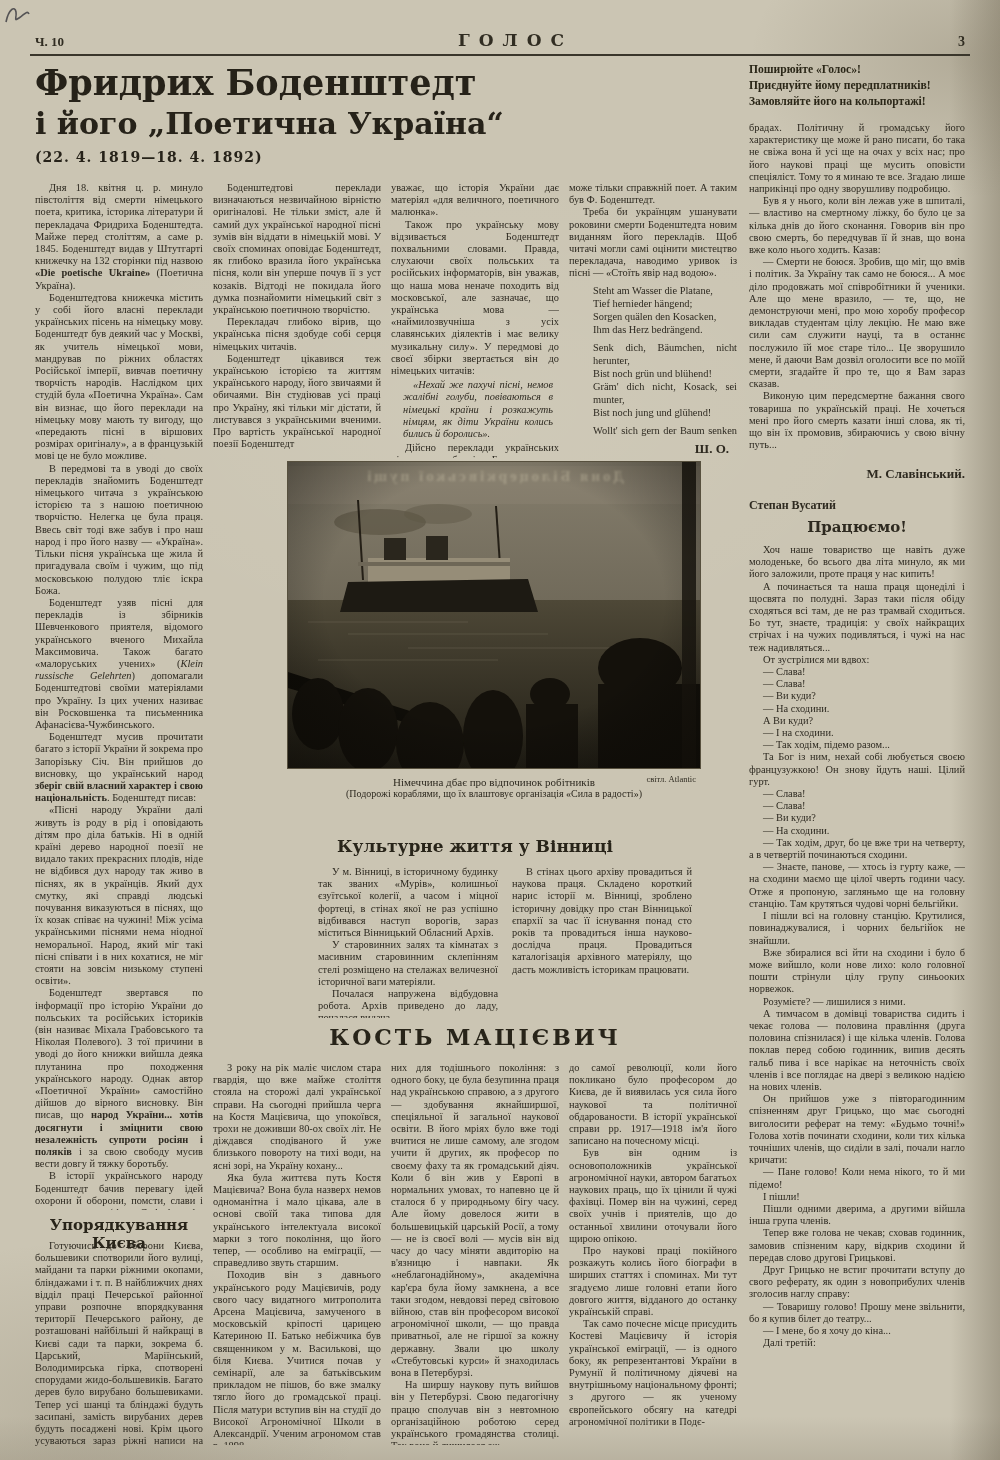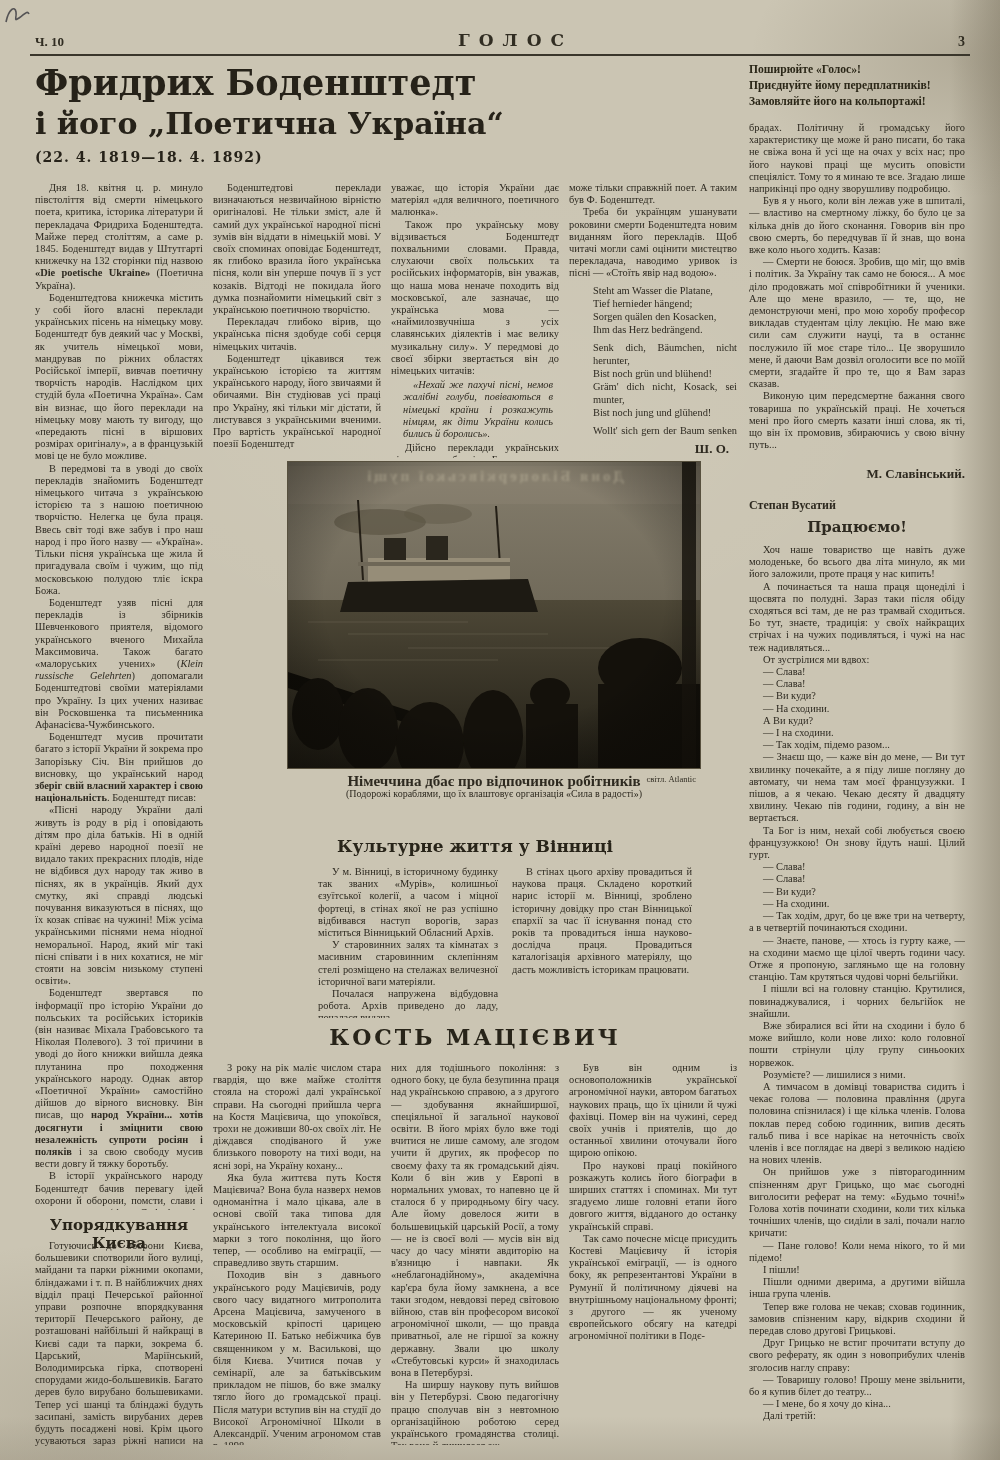--- a/index.html
+++ b/index.html
@@ -40,21 +40,21 @@
   .body p.poem{ text-indent:0; padding-left:24px; white-space:pre-line; margin:4px 0 5px; line-height:13px; }
   .sig{ font-weight:bold; text-align:right; font-size:13px; }
 
   .photo{ background:#1c1913; box-shadow:0 0 0 1px #57503e; overflow:hidden; }
   .ghost{
     position:absolute; top:6px; left:0; right:0; text-align:center;
     transform:scaleX(-1); color:#cfc6ab; opacity:.38; filter:blur(1.1px);
     font-weight:bold; font-size:15px; letter-spacing:3px; pointer-events:none;
   }
   .cap{ text-align:center; position:relative; }
-  .capb{ font-weight:bold; font-size:15px; }
+  .capb{ font-weight:normal; font-size:11px; }
   .capc{ position:absolute; right:4px; top:2px; font-size:8.5px; font-weight:normal; }
   .capsub{ text-align:center; font-size:10px; }
 
   .sec-head{ font-family:"DejaVu Serif", serif; font-weight:bold; text-align:center; color:#282419; }
 
   .promo div{ font-weight:bold; font-size:11.6px; line-height:16px; color:#2b2718; }
   .byline{ font-weight:bold; font-size:12px; }
   .feat-title{ font-family:"DejaVu Serif", serif; font-weight:bold; font-size:15px; text-align:center; }
 </style>
 </head>
@@ -191,20 +191,21 @@
   <div class="abs body" style="left:213px;top:1062px;width:168px;height:383px">
       <p>З року на рік маліє числом стара гвардія, що вже майже століття стояла на сторожі далі української справи. На сьогодні прийшла черга на Костя Мацієвича, що упокоївся, трохи не доживши 80-ох своїх літ. Не діждався сподіваного й уже близького повороту на тихі води, на ясні зорі, на Україну кохану...</p>
       <p>Яка була життєва путь Костя Мацієвича? Вона була назверх немов одноманітна і мало цікава, але в основі своїй така типова для українського інтелектуала високої марки з того покоління, що його тепер, — особливо на еміграції, — справедливо звуть старшим.</p>
       <p>Походив він з давнього українського роду Мацієвичів, роду свого часу видатного митрополита Арсена Мацієвича, замученого в московській кріпості царицею Катериною II. Батько небіжчика був священником у м. Василькові, що біля Києва. Учитися почав у семінарії, але за батьківським прикладом не пішов, бо вже змалку тягло його до громадської праці. Після матури вступив він на студії до Високої Агрономічної Школи в Александрії. Ученим агрономом став р. 1898.</p>
     </div>
   <div class="abs body" style="left:391px;top:1062px;width:168px;height:383px">
       <p class="noind">них для тодішнього покоління: з одного боку, це була безупинна праця над українською справою, а з другого — здобування якнайширшої, спеціяльної й загальної наукової освіти. В його мріях було вже тоді вчитися не лише самому, але згодом учити й других, як професор по своєму фаху та як громадський діяч. Коли б він жив у Европі в нормальних умовах, то напевно це й сталося б у природньому бігу часу. Але йому довелося жити в большевицькій царській Росії, а тому — не із своєї волі — мусів він від часу до часу міняти авдиторію на в'язницю і навпаки. Як «неблагонадійному», академічна кар'єра була йому замкнена, а все таки згодом, невдовзі перед світовою війною, став він професором високої агрономічної школи, — що правда приватньої, але не гіршої за кожну державну. Звали цю школу «Стебутовські курси» й знаходилась вона в Петербурзі.</p>
       <p>На ширшу наукову путь вийшов він у Петербурзі. Свою педагогічну працю сполучав він з невтомною організаційною роботою серед українського громадянства столиці. Так воно й лишилося аж</p>
     </div>
   <div class="abs body" style="left:569px;top:1062px;width:168px;height:383px">
+      <p class="noind">до самої революції, коли його покликано було професором до Києва, де й виявилась уся сила його наукової та політичної обдарованости. В історії української справи рр. 1917—1918 ім'я його записано на почесному місці.</p>
       <p>Був він одним із основоположників української агрономічної науки, автором багатьох наукових праць, що їх цінили й чужі фахівці. Помер він на чужині, серед своїх учнів і приятелів, що до останньої хвилини оточували його щирою опікою.</p>
       <p>Про наукові праці покійного розкажуть колись його біографи в ширших статтях і споминах. Ми тут згадуємо лише головні етапи його довгого життя, відданого до останку українській справі.</p>
       <p>Так само почесне місце присудить Костеві Мацієвичу й історія української еміграції, — із одного боку, як репрезентантові України в Румунії й політичному діячеві на внутрішньому національному фронті; з другого — як ученому європейського обсягу на катедрі агрономічної політики в Подє-</p>
     </div>
 
   <div class="abs sec-head" style="left:35px;top:1216px;width:168px;font-size:15px">Упорядкування Києва</div>
   <div class="abs body" style="left:35px;top:1240px;width:168px;height:206px">
       <p>Готуючись до оборони Києва, большевики спотворили його вулиці, майдани та парки ріжними окопами, бліндажами і т. п. В найближчих днях відділ праці Печерської районної управи розпочне впорядкування території Печерського району, де розташовані найбільші й найкращі в Києві сади та парки, зокрема б. Царський, Маріїнський, Володимирська гірка, спотворені спорудами жидо-большевиків. Багато дерев було вирубано большевиками. Тепер усі шанці та бліндажі будуть засипані, замість вирубаних дерев будуть посаджені нові. Крім цього усуваються зараз ріжні написи на будинках, вивіски, меморіяльні дошки.</p>
     </div>
 
@@ -227,21 +228,20 @@
       <p>Хоч наше товариство ще навіть дуже молоденьке, бо всього два літа минуло, як ми його заложили, проте праця у нас кипить!</p>
       <p>А починається та наша праця щонеділі і щосвята по полудні. Зараз таки після обіду сходяться всі там, де не раз трамвай сходиться. Бо тут, знаєте, традиція: у своїх найкращих стрічах і на чужих подивляться, і чужі на нас теж надивляться...</p>
       <p>От зустрілися ми вдвох:</p>
       <p>— Слава!</p>
       <p>— Слава!</p>
       <p>— Ви куди?</p>
       <p>— На сходини.</p>
       <p>А Ви куди?</p>
       <p>— І на сходини.</p>
       <p>— Так ходім, підемо разом...</p>
-      <p>— Знаєш що, — каже він до мене, — Ви тут хвилинку почекайте, а я піду лише погляну до автомату, чи нема там моєї французужки. І пішов, а я чекаю. Чекаю десяту й двадцяту хвилину. Чекаю пів години, годину, а він не вертається.</p>
       <p>Та Бог із ним, нехай собі любується своєю французужкою! Он знову йдуть наші. Цілий гурт.</p>
       <p>— Слава!</p>
       <p>— Слава!</p>
       <p>— Ви куди?</p>
       <p>— На сходини.</p>
       <p>— Так ходім, друг, бо це вже три на четверту, а в четвертій починаються сходини.</p>
       <p>— Знаєте, панове, — хтось із гурту каже, — на сходини маємо ще цілої чверть години часу. Отже я пропоную, загляньмо ще на головну станцію. Там крутяться чудові чорні бельгійки.</p>
       <p>І пішли всі на головну станцію. Крутилися, повинаджувалися, і чорних бельгійок не знайшли.</p>
       <p>Вже збиралися всі йти на сходини і було б може вийшло, коли нове лихо: коло головної пошти стрінули цілу групу синьооких норвежок.</p>
       <p>Розумієте? — лишилися з ними.</p>

